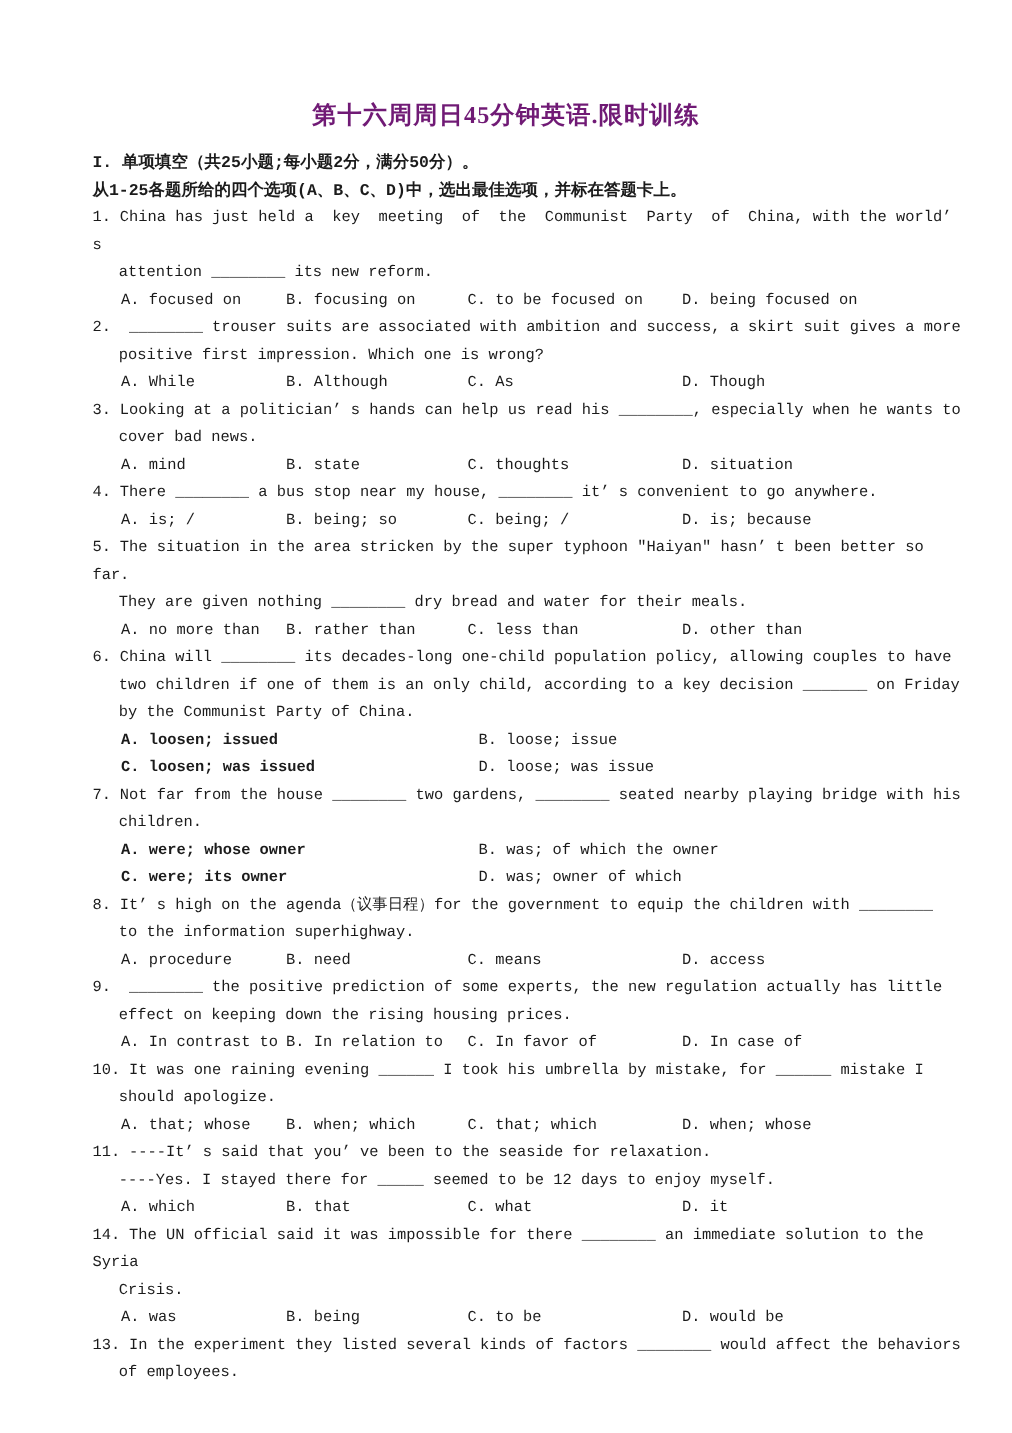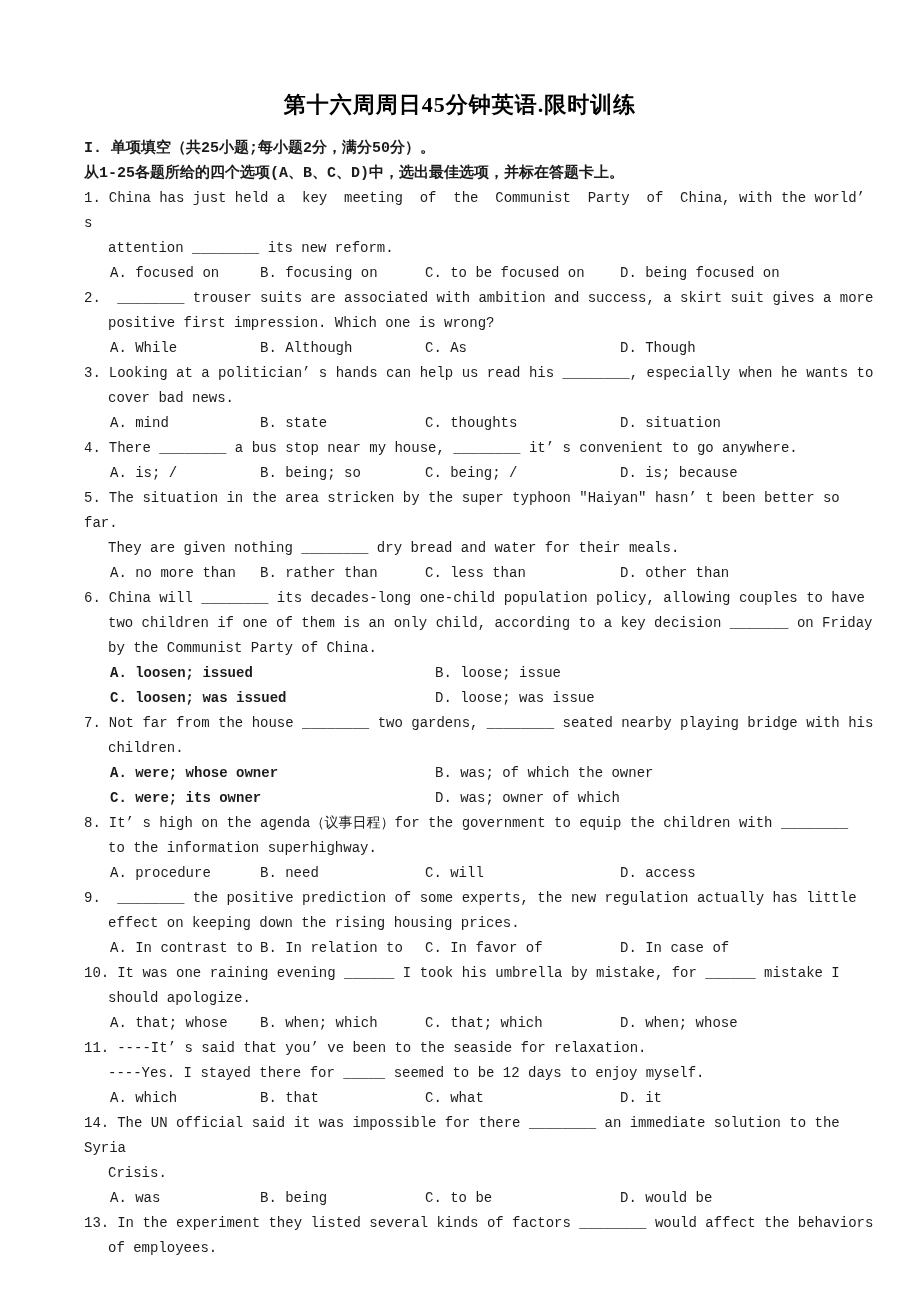--- a/index.html
+++ b/index.html
@@ -56,21 +56,21 @@
   .cols-4 .opt:nth-child(2) { width: 165px; }
   .cols-4 .opt:nth-child(3) { width: 195px; }
   .cols-4 .opt:nth-child(4) { flex: 1 1 auto; }
   .cols-2 .opt:nth-child(1) { width: 325px; font-weight: bold; }
   .cols-2 .opt:nth-child(2) { flex: 1 1 auto; }
 </style>
 </head>
 <body style="color: rgb(27, 27, 27);">
 
 <div class="page">
-  <h1 class="title" style="color: #000000;">第十六周周日45分钟英语.限时训练</h1>
+  <h1 class="title" style="color: #701a75;">第十六周周日45分钟英语.限时训练</h1>
   <div class="content">
     <div class="hdr">I. 单项填空（共25小题;每小题2分，满分50分）。</div>
     <div class="hdr">从1-25各题所给的四个选项(A、B、C、D)中，选出最佳选项，并标在答题卡上。</div>
     <div id="questions">
         <div class="question">
           <div class="line first"><span class="qnum">1.</span><span>China has just held a  key  meeting  of  the  Communist  Party  of  China, with the world’ s</span></div>
           <div class="line cont">attention ________ its new reform.</div>
           <div class="opt-row cols-4"><span class="opt">A. focused on</span><span class="opt">B. focusing on</span><span class="opt">C. to be focused on</span><span class="opt">D. being focused on</span></div>
         </div>
         <div class="question">
@@ -101,21 +101,21 @@
         </div>
         <div class="question">
           <div class="line first"><span class="qnum">7.</span><span>Not far from the house ________ two gardens, ________ seated nearby playing bridge with his</span></div>
           <div class="line cont">children.</div>
           <div class="opt-row cols-2"><span class="opt">A. were; whose owner</span><span class="opt">B. was; of which the owner</span></div>
           <div class="opt-row cols-2"><span class="opt">C. were; its owner</span><span class="opt">D. was; owner of which</span></div>
         </div>
         <div class="question">
           <div class="line first"><span class="qnum">8.</span><span>It’ s high on the agenda（议事日程）for the government to equip the children with ________</span></div>
           <div class="line cont">to the information superhighway.</div>
-          <div class="opt-row cols-4"><span class="opt">A. procedure</span><span class="opt">B. need</span><span class="opt">C. will</span><span class="opt">D. access</span></div>
+          <div class="opt-row cols-4"><span class="opt">A. procedure</span><span class="opt">B. need</span><span class="opt">C. means</span><span class="opt">D. access</span></div>
         </div>
         <div class="question">
           <div class="line first"><span class="qnum">9.</span><span> ________ the positive prediction of some experts, the new regulation actually has little</span></div>
           <div class="line cont">effect on keeping down the rising housing prices.</div>
           <div class="opt-row cols-4"><span class="opt">A. In contrast to</span><span class="opt">B. In relation to</span><span class="opt">C. In favor of</span><span class="opt">D. In case of</span></div>
         </div>
         <div class="question">
           <div class="line first"><span class="qnum">10.</span><span>It was one raining evening ______ I took his umbrella by mistake, for ______ mistake I</span></div>
           <div class="line cont">should apologize.</div>
           <div class="opt-row cols-4"><span class="opt">A. that; whose</span><span class="opt">B. when; which</span><span class="opt">C. that; which</span><span class="opt">D. when; whose</span></div>

